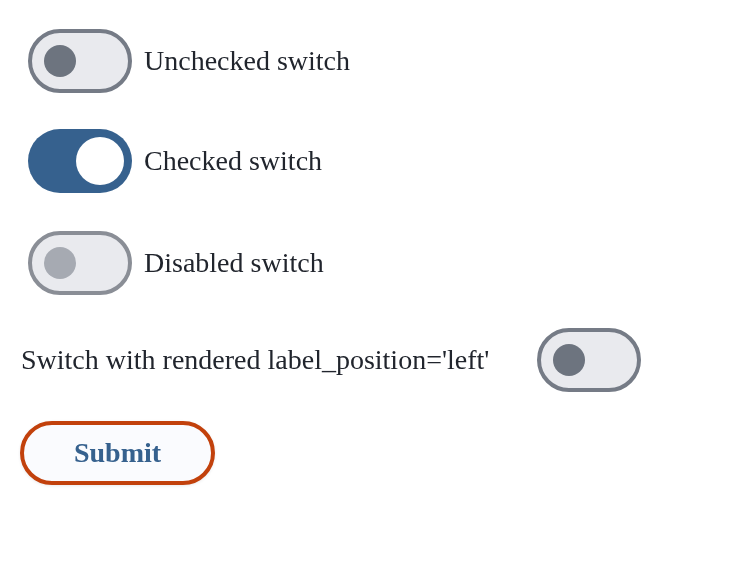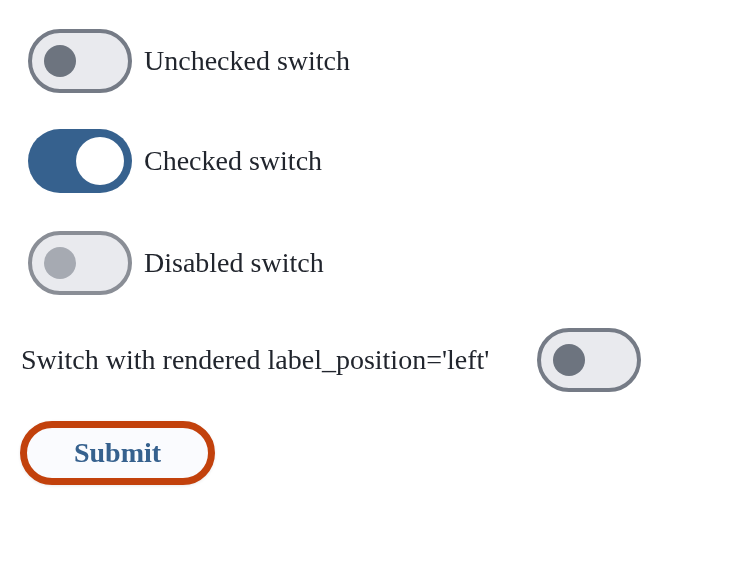--- a/index.html
+++ b/index.html
@@ -78,21 +78,21 @@
   .label.after { margin-left: 12px; }
   .label.before { margin-right: 12px; }
   .submit-btn {
     position: absolute;
     left: 20px;
     top: 421px;
     width: 195px;
     height: 64px;
     border-radius: 32px;
     background: var(--btn-bg, #fafbfe);
-    border: 7px solid #c2410c;
+    border: 4px solid #c2410c;
     box-shadow: 0 1px 3px rgba(40, 50, 70, 0.10);
     display: flex;
     align-items: center;
     justify-content: center;
     font-family: inherit;
     font-size: 28px;
     font-weight: 600;
     color: var(--btn-text, #36618e);
     cursor: pointer;
   }

